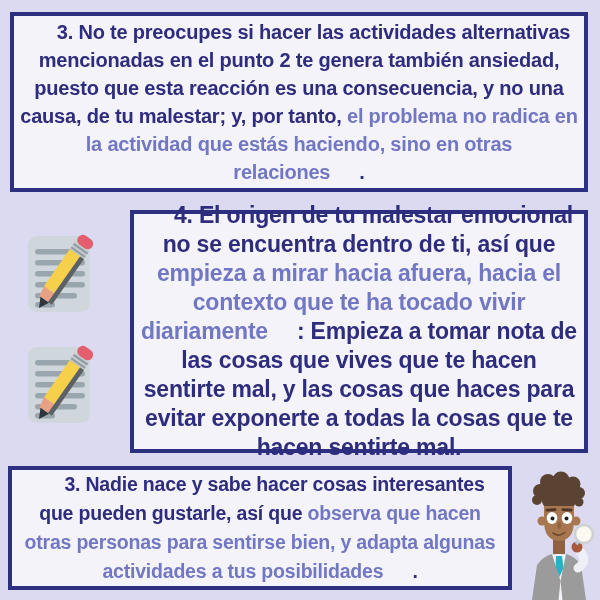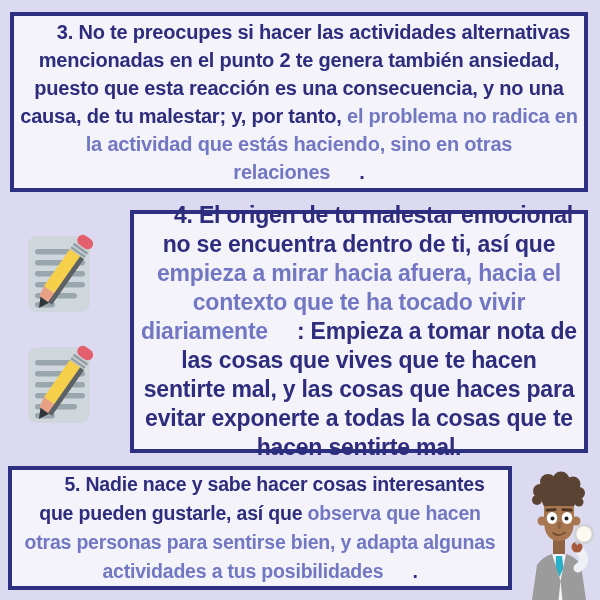--- a/index.html
+++ b/index.html
@@ -100,21 +100,21 @@
         <rect x="75" y="-8.5" width="11" height="17" rx="5.5" fill="#e35f6d"></rect>
       </g>
     </svg>
   </div>
 
   <section class="tipbox box4">
     <p class="tiptext"><span class="seg-dark">4. El origen de tu malestar emocional no se encuentra dentro de ti, así que </span><span class="seg-accent">empieza a mirar hacia afuera, hacia el contexto que te ha tocado vivir diariamente</span><span class="seg-dark">: Empieza a tomar nota de las cosas que vives que te hacen sentirte mal, y las cosas que haces para evitar exponerte a todas la cosas que te hacen sentirte mal.</span></p>
   </section>
 
   <section class="tipbox box5">
-    <p class="tiptext"><span class="seg-dark">5. Nadie nace y sabe hacer cosas interesantes que pueden gustarle, así que </span><span class="seg-accent">observa que hacen otras personas para sentirse bien, y adapta algunas actividades a tus posibilidades</span><span class="seg-dark">.</span></p>
+    <p class="tiptext"><span class="seg-dark">3. Nadie nace y sabe hacer cosas interesantes que pueden gustarle, así que </span><span class="seg-accent">observa que hacen otras personas para sentirse bien, y adapta algunas actividades a tus posibilidades</span><span class="seg-dark">.</span></p>
   </section>
 
   <div class="character">
     <svg viewBox="0 0 85 140" aria-hidden="true">
 
       <rect x="38" y="72" width="12" height="22" fill="#8f6242"></rect>
 
       <path d="M30,98 Q44,90 58,98 L58,140 L30,140 Z" fill="#f2f3f7"></path>
 
       <path d="M41,96 L47,96 L48.5,108 L44.5,117 L40.5,108 Z" fill="#29b0c7"></path>

